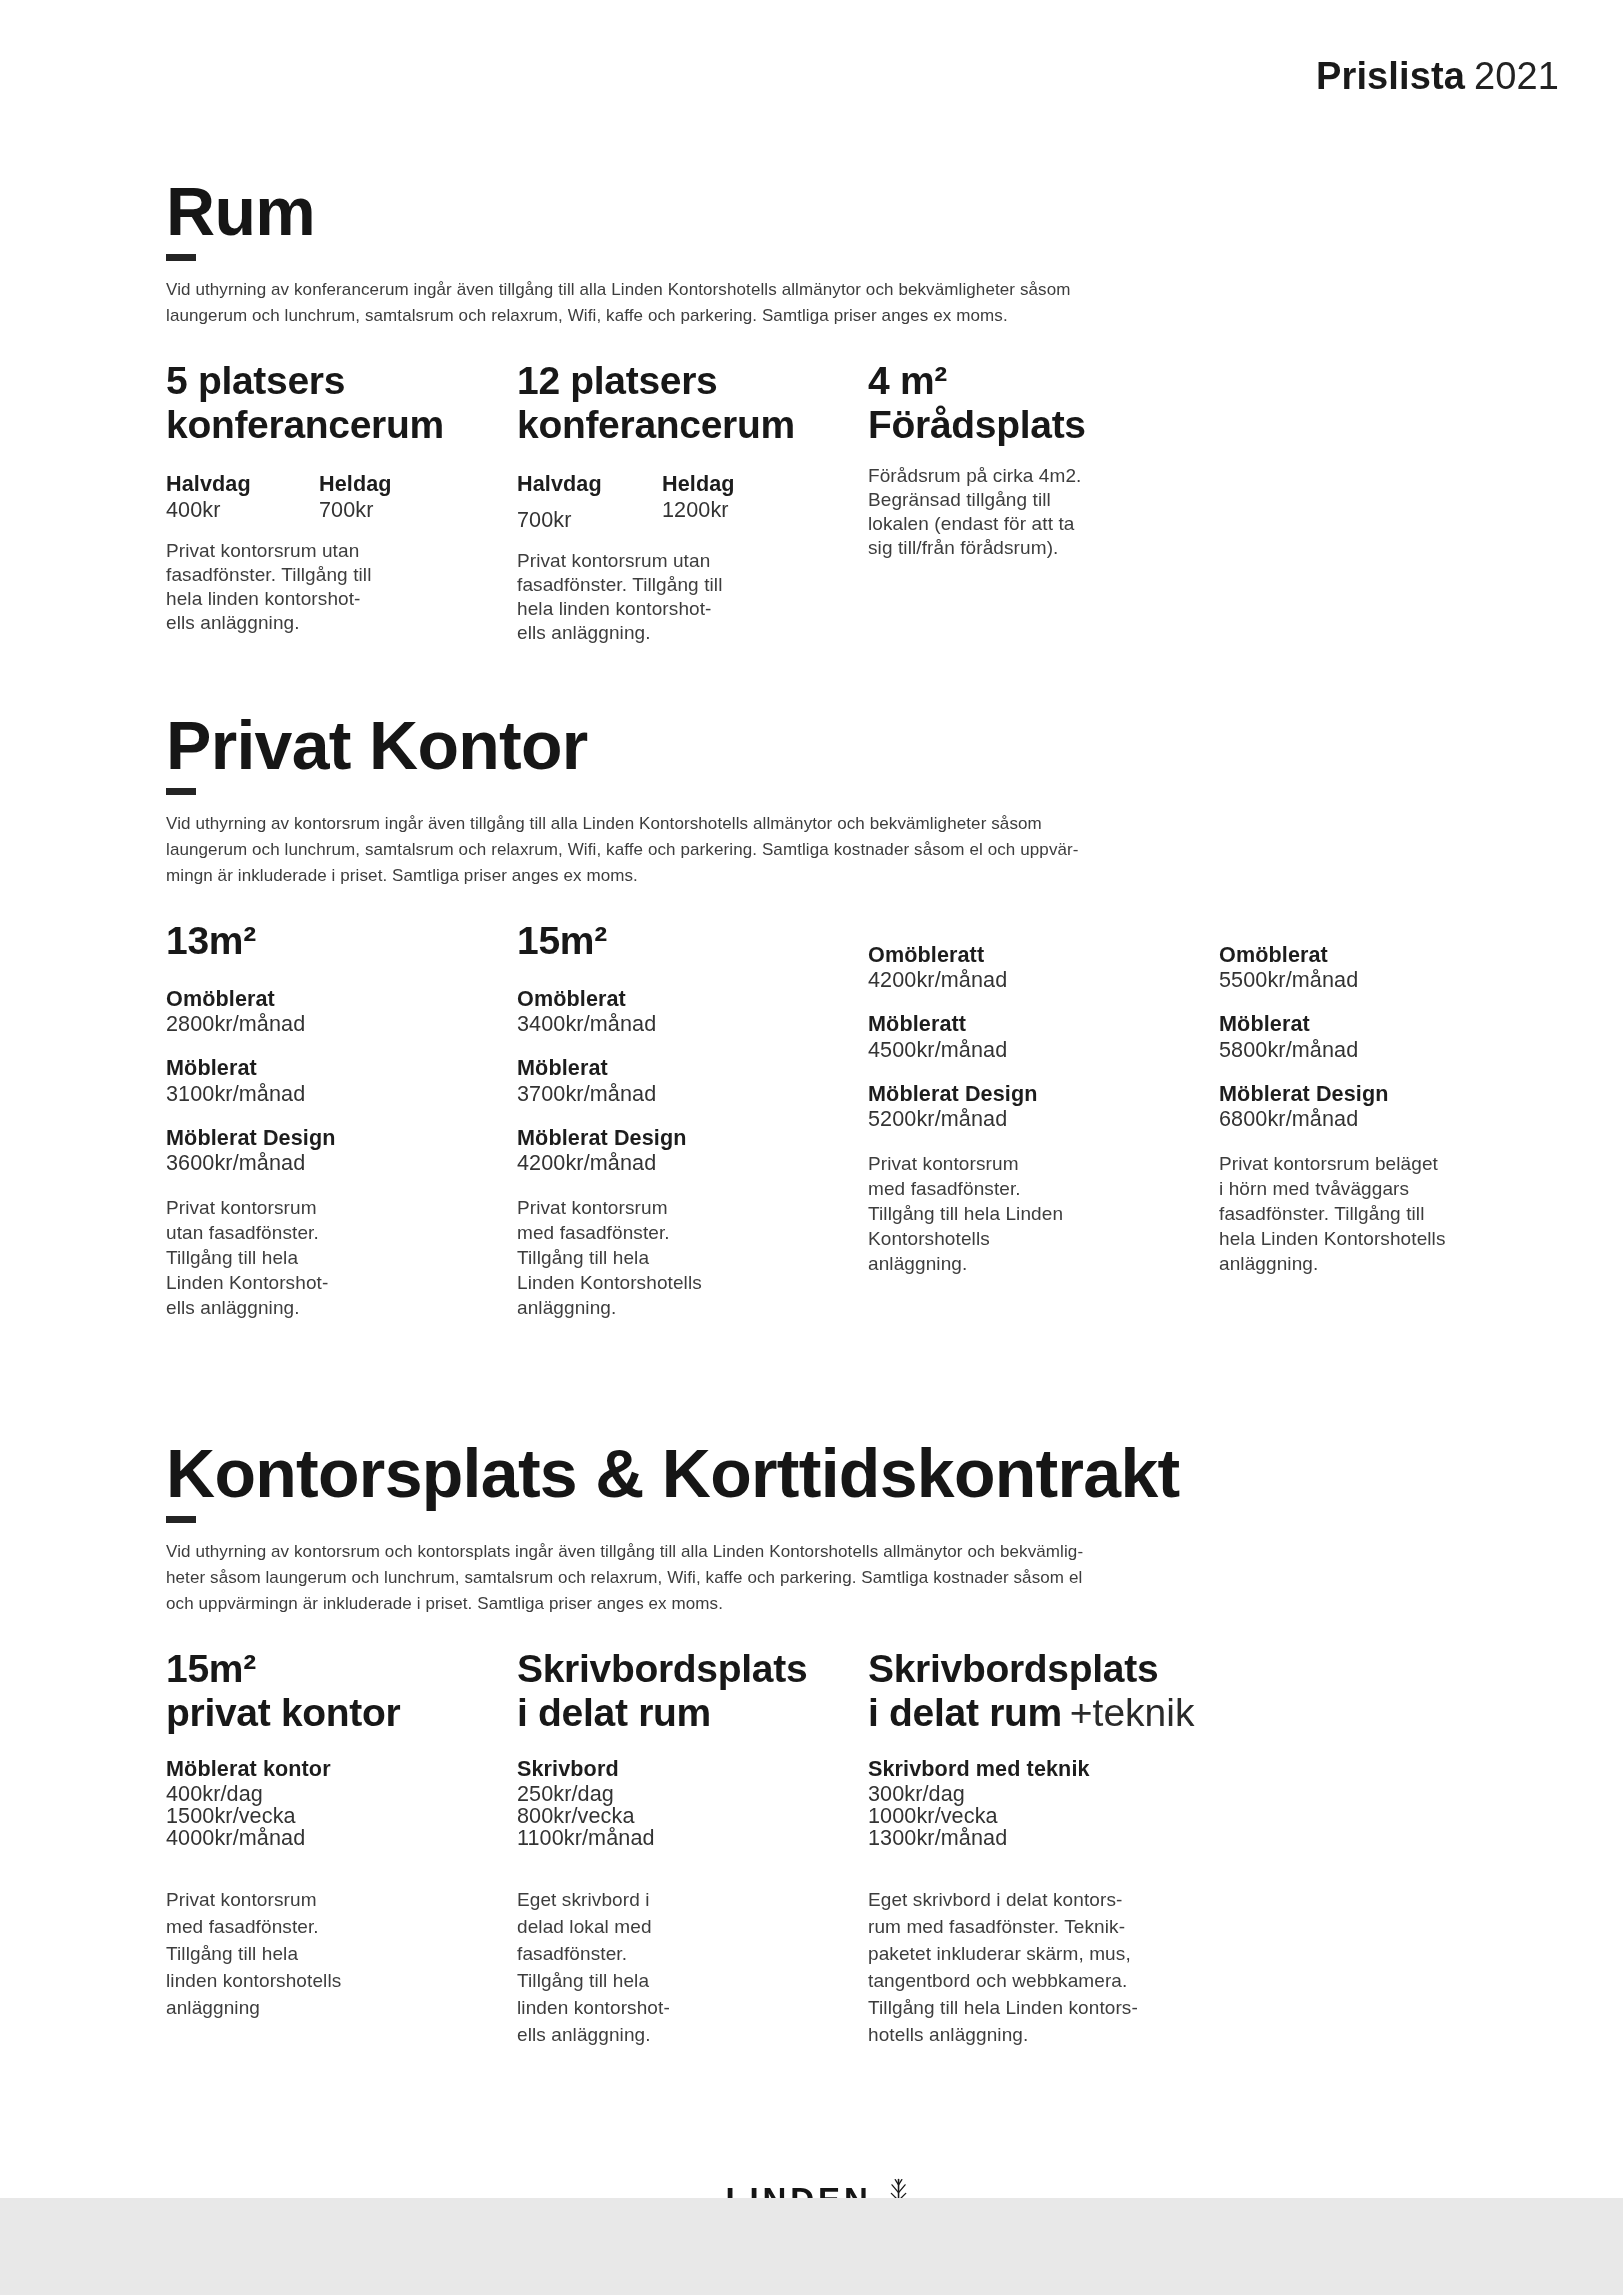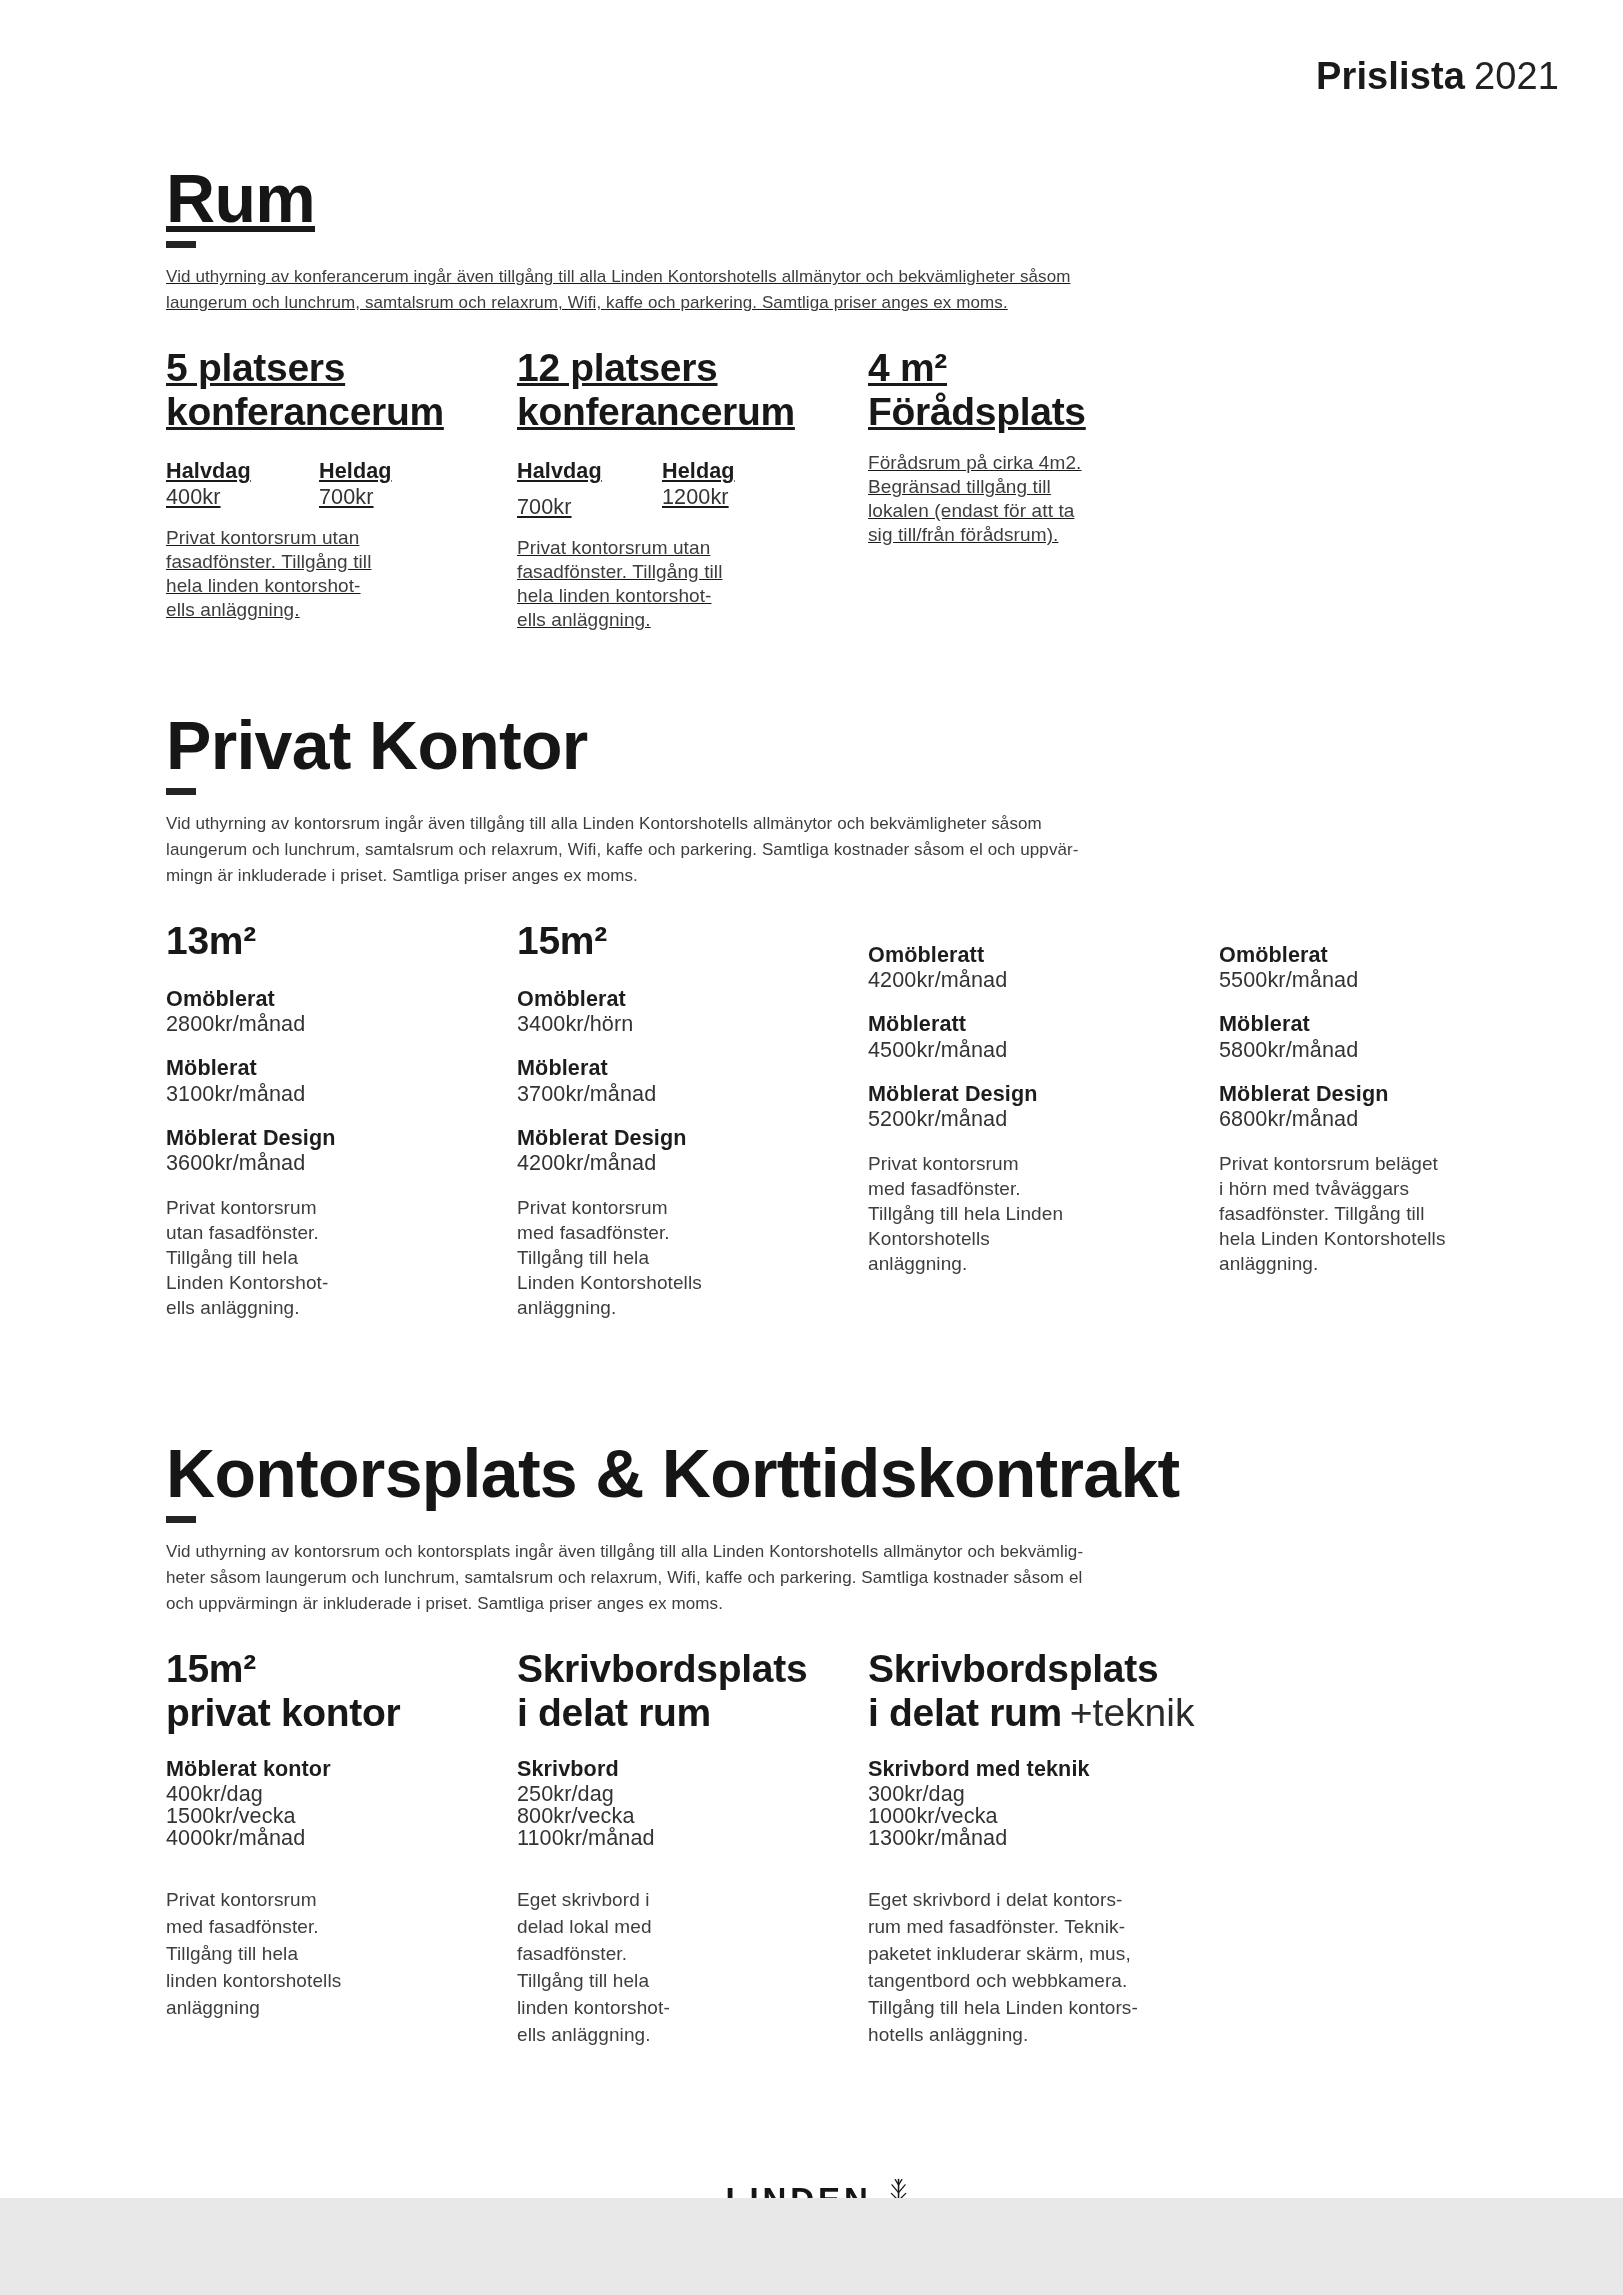--- a/index.html
+++ b/index.html
@@ -14,21 +14,21 @@
   }
   .pre{white-space:pre-line;}
 
   
   .header{position:absolute;top:55px;right:64px;font-size:38px;}
   .header .hb{font-weight:700;}
   .header .hl{font-weight:400;color:#222;margin-left:9.2px;}
 
   
   .sec{position:absolute;left:166px;width:1400px;}
-  #sec-rum{top:162px;text-decoration:underline;}
+  #sec-rum{top:175px;}
   #sec-privat{top:709px;}
   #sec-kontorsplats{top:1437px;}
 
   h1{
     margin:0;font-size:68px;line-height:73px;font-weight:700;
     letter-spacing:-0.7px;color:#161616;
   }
   .bar{width:30px;height:7.2px;background:#242424;margin-top:5.9px;}
   .intro{
     margin:16.4px 0 0 0;font-size:17px;line-height:26px;color:#3d3d3d;
@@ -177,21 +177,21 @@
 Tillgång till hela
 Linden Kontorshot-
 ells anläggning.</p>
       </div>
 
       <div class="col">
         <div class="ctitle">15m²</div>
         <div class="blocks">
           <div class="pb">
             <div class="plabel">Omöblerat</div>
-            <div class="pvalue">3400kr/hörn</div>
+            <div class="pvalue">3400kr/månad</div>
           </div>
           <div class="pb">
             <div class="plabel">Möblerat</div>
             <div class="pvalue">3700kr/månad</div>
           </div>
           <div class="pb">
             <div class="plabel">Möblerat Design</div>
             <div class="pvalue">4200kr/månad</div>
           </div>
         </div>

